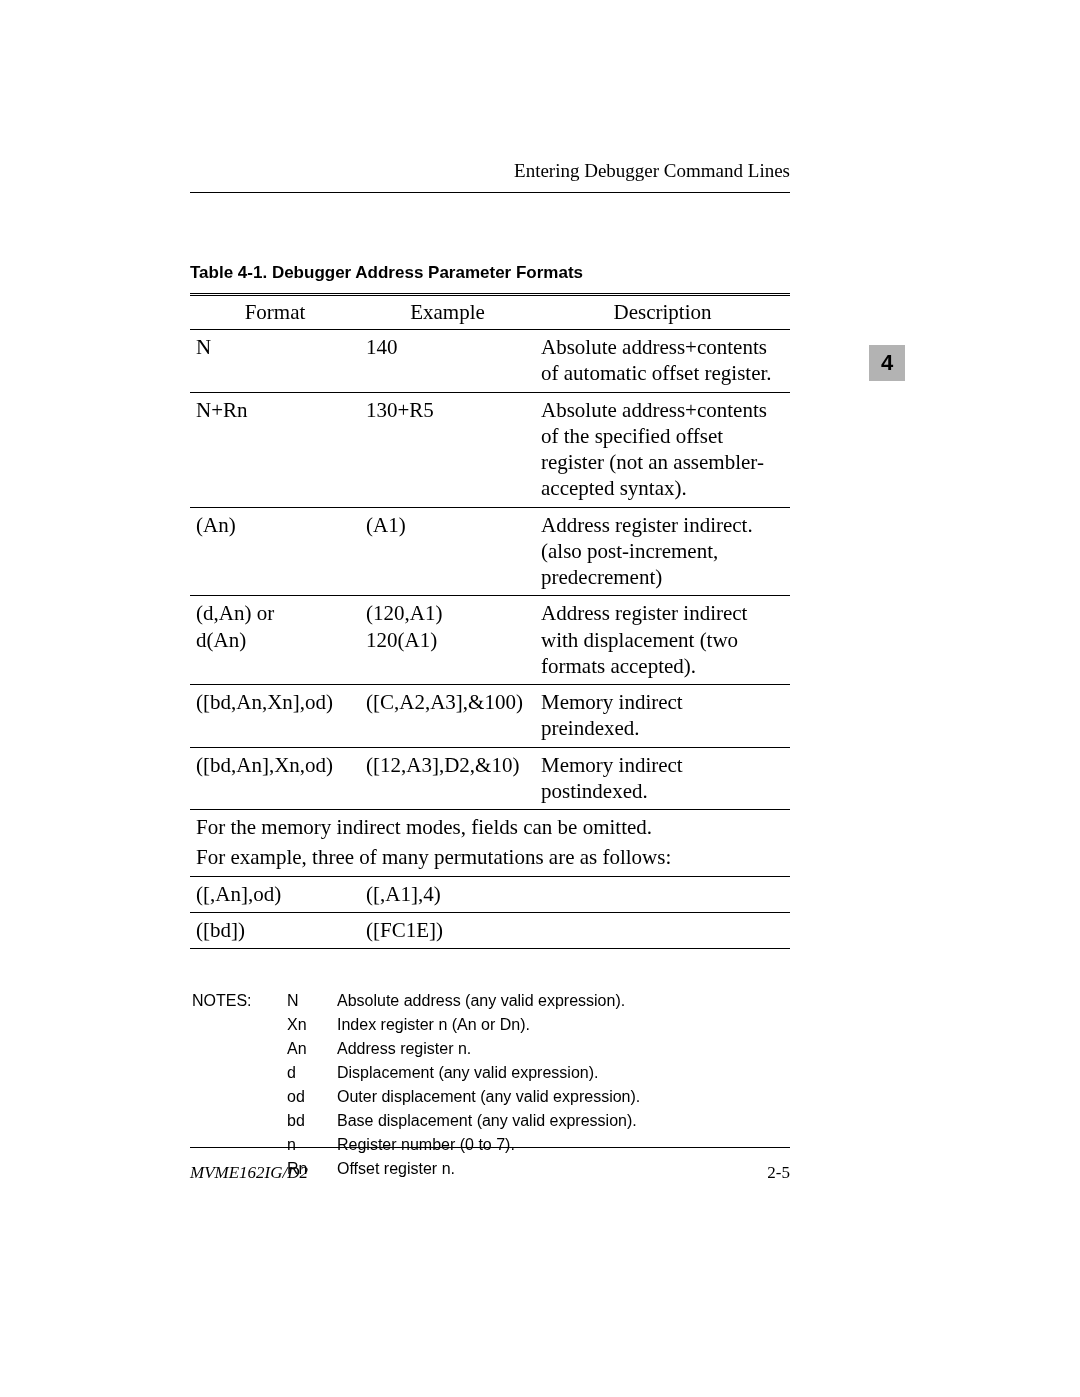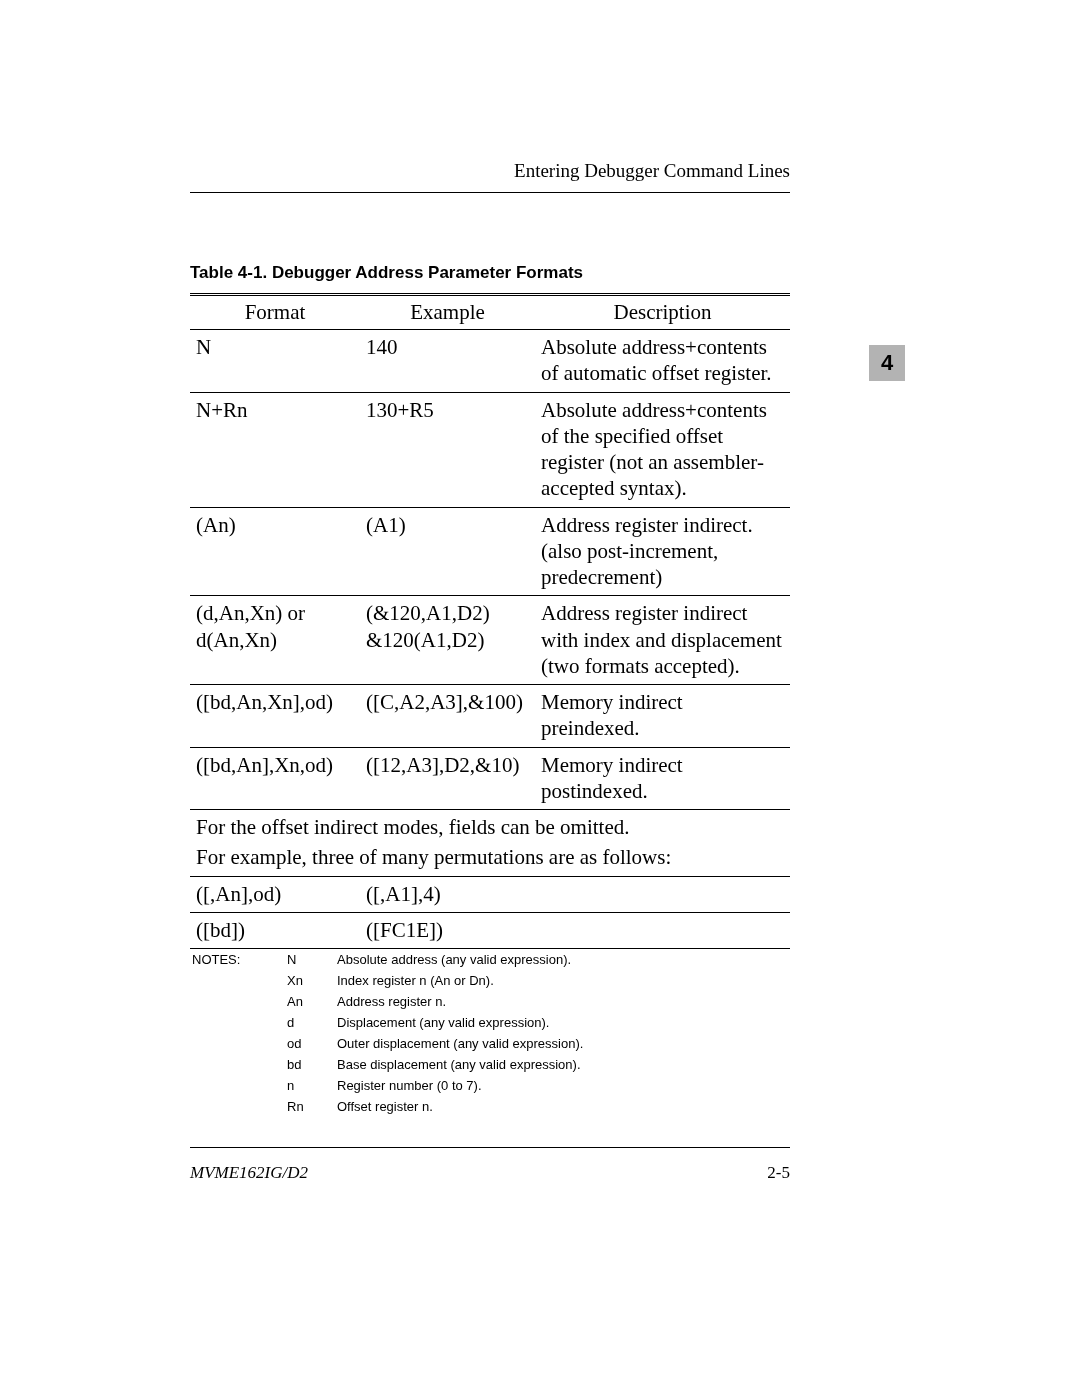--- a/index.html
+++ b/index.html
@@ -72,22 +72,23 @@
   table.param col.c1 { width: 170px; }
   table.param col.c2 { width: 175px; }
   table.param tr.span td {
     border-bottom: none;
     padding-bottom: 2px;
   }
   table.param tr.span2 td {
     padding-top: 2px;
   }
   .notes-block {
+    margin-top: 40px;
     font-family: Arial, Helvetica, sans-serif;
-    font-size: 13px;
+    font-size: 16px;
   }
   .notes-block table {
     border-collapse: collapse;
   }
   .notes-block td {
     padding: 3px 0;
     vertical-align: top;
   }
   .notes-block td.lbl {
     width: 95px;
@@ -146,38 +147,38 @@
           <td>N+Rn</td>
           <td>130+R5</td>
           <td>Absolute address+contents of the specified offset register (not an assembler-accepted syntax).</td>
         </tr>
         <tr>
           <td>(An)</td>
           <td>(A1)</td>
           <td>Address register indirect. (also post-increment, predecrement)</td>
         </tr>
         <tr>
-          <td style="white-space:pre-line">(d,An,Xn) or
-d(An,Xn)</td>
-          <td style="white-space:pre-line">(&amp;120,A1,D2)
-&amp;120(A1,D2)</td>
-          <td>Address register indirect with index and displacement (two formats accepted).</td>
+          <td style="white-space:pre-line">(d,An) or
+d(An)</td>
+          <td style="white-space:pre-line">(120,A1)
+120(A1)</td>
+          <td>Address register indirect with displacement (two formats accepted).</td>
         </tr>
         <tr>
           <td>([bd,An,Xn],od)</td>
           <td>([C,A2,A3],&amp;100)</td>
           <td>Memory indirect preindexed.</td>
         </tr>
         <tr>
           <td>([bd,An],Xn,od)</td>
           <td>([12,A3],D2,&amp;10)</td>
           <td>Memory indirect postindexed.</td>
         </tr>
         <tr class="span">
-          <td colspan="3">For the offset indirect modes, fields can be omitted.</td>
+          <td colspan="3">For the memory indirect modes, fields can be omitted.</td>
         </tr>
         <tr class="span2">
           <td colspan="3">For example, three of many permutations are as follows:</td>
         </tr>
         <tr>
           <td>([,An],od)</td>
           <td>([,A1],4)</td>
           <td></td>
         </tr>
         <tr>

